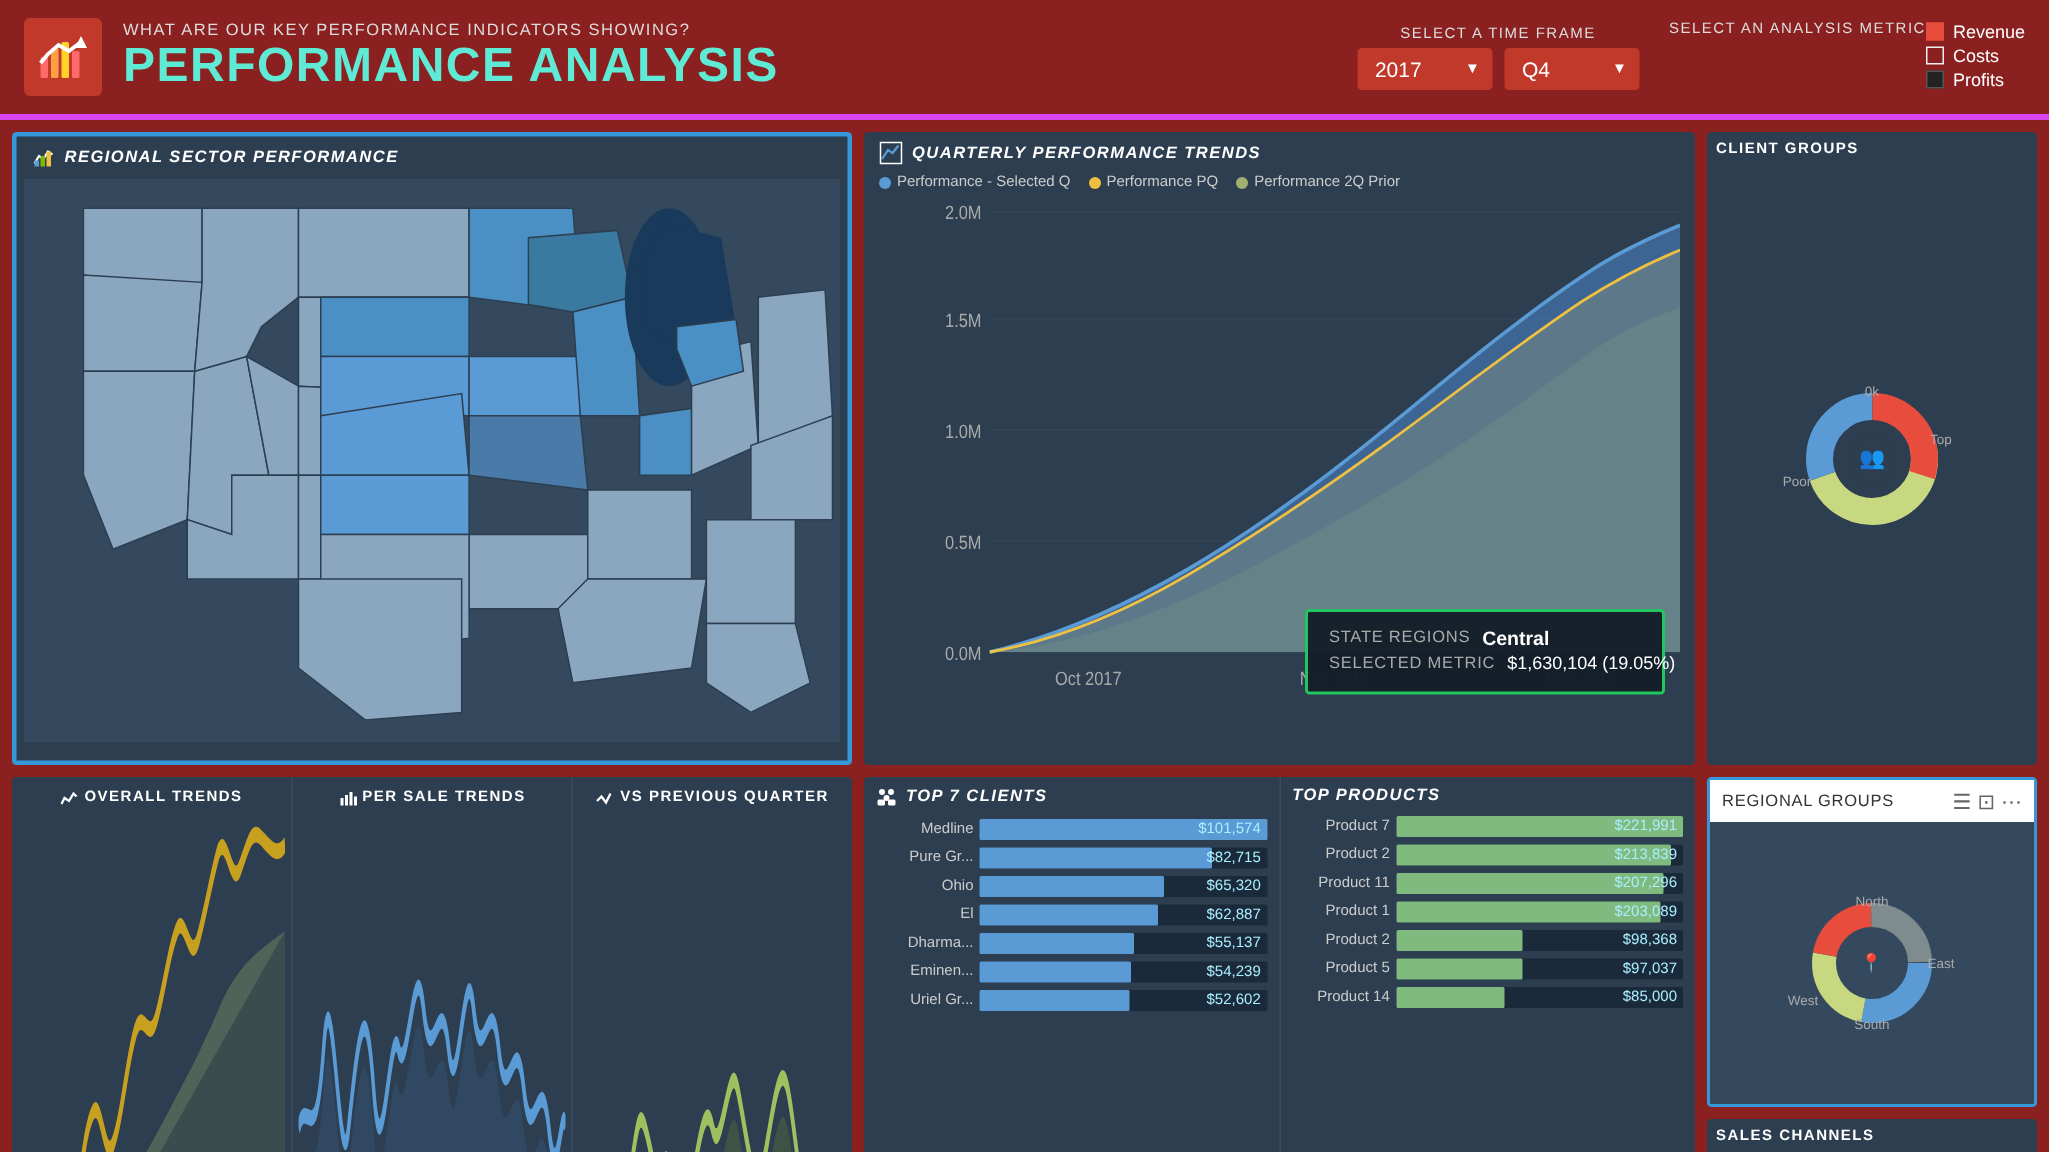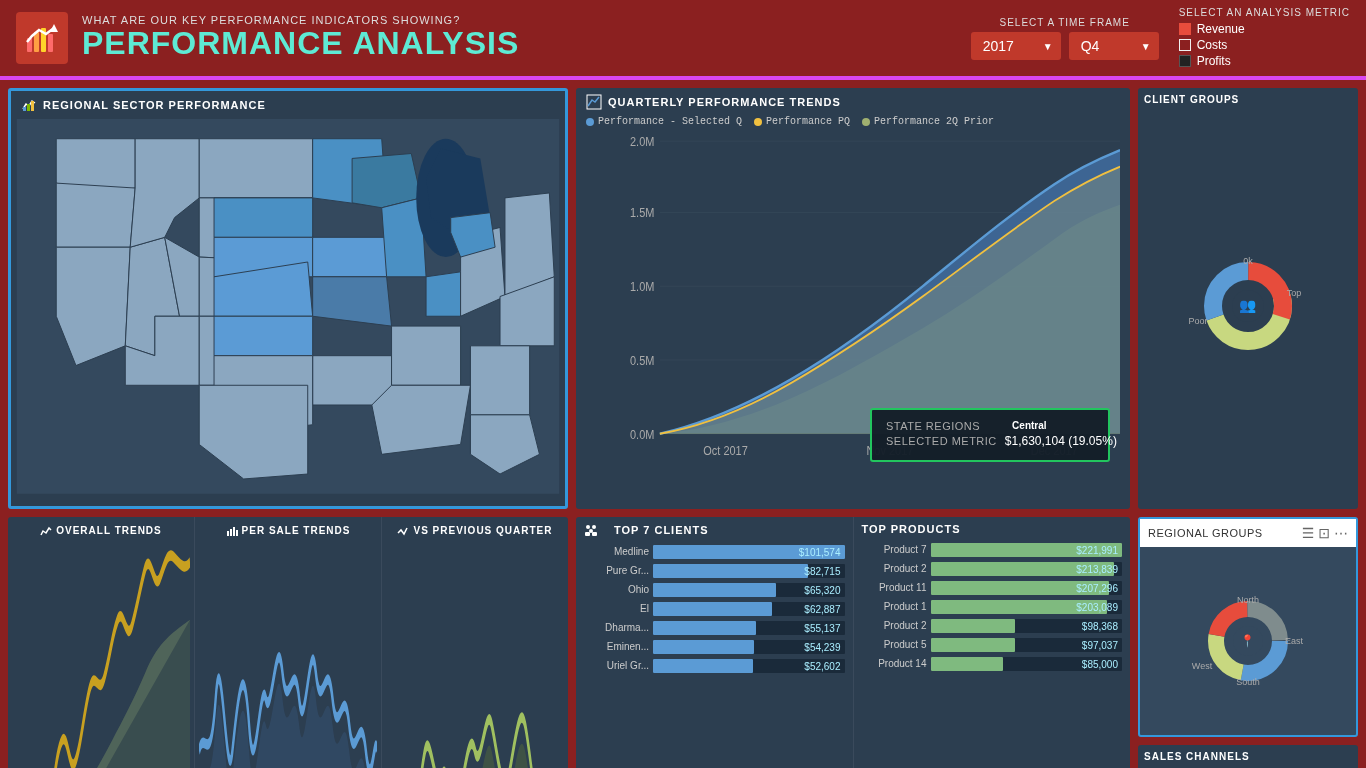--- a/index.html
+++ b/index.html
@@ -92,21 +92,21 @@
       position: absolute;
       right: 8px;
       top: 50%;
       transform: translateY(-50%);
       font-size: 10px;
       color: #fff;
       pointer-events: none;
     }
     .metric-selector {
       display: flex;
-      flex-direction: column;
+      flex-direction: row;
       align-items: flex-start;
     }
     .metric-row {
       display: flex;
       align-items: center;
       gap: 6px;
       margin-bottom: 2px;
       font-size: 12px;
     }
     .metric-checkbox {
@@ -164,20 +164,21 @@
       align-items: center;
       padding: 6px 10px;
       gap: 6px;
     }
     .panel-title {
       font-size: 11px;
       font-weight: 700;
       letter-spacing: 1px;
       text-transform: uppercase;
       color: #fff;
+      font-style: italic;
     }
 
     
     .map-panel {
       flex: 0 0 560px;
       border: 3px solid #3498db;
       background: #2c3e50;
     }
     .map-container {
       width: 100%;
@@ -306,23 +307,22 @@
       margin-bottom: 2px;
     }
     .tooltip-key {
       color: #aaa;
       font-size: 11px;
       text-transform: uppercase;
       letter-spacing: 0.5px;
     }
     .tooltip-val {
       color: #fff;
-      font-size: 10px;
+      font-size: 13px;
       font-weight: 700;
-      margin-left: 24px;
     }
     .tooltip-val-sub {
       color: #fff;
       font-size: 12px;
     }
 
     
     .donut-title {
       font-size: 10px;
       font-weight: 700;
@@ -362,21 +362,20 @@
       background: #2c3e50;
       border-radius: 3px;
     }
 
     
     .legend {
       display: flex;
       gap: 12px;
       padding: 0 10px 4px;
       flex-wrap: wrap;
-      font-family: Liberation Mono, monospace;
     }
     .legend-item {
       display: flex;
       align-items: center;
       gap: 4px;
       font-size: 10px;
       color: #ccc;
     }
     .legend-dot {
       width: 8px;
@@ -669,21 +668,21 @@
         <svg class="sparkline-chart" viewBox="0 0 160 80" preserveAspectRatio="none">
           <path d="M0,60 C10,55 15,50 20,55 C25,60 30,45 35,40 C40,35 45,50 50,45 C55,40 60,55 65,50 C70,45 75,35 80,40 C85,45 90,30 95,35 C100,40 105,50 110,45 C115,40 120,30 125,35 C130,40 135,55 140,50 C145,45 150,60 155,55 C158,52 160,50 160,52" fill="none" stroke="#a0c060" stroke-width="2"></path>
           <path d="M0,65 C10,60 15,55 20,60 C25,65 30,50 35,45 C40,40 45,55 50,50 C55,45 60,60 65,55 C70,50 75,40 80,45 C85,50 90,35 95,40 C100,45 105,55 110,50 C115,45 120,35 125,40 C130,45 135,60 140,55 C145,50 150,65 155,60 C158,57 160,55 160,57 L160,80 L0,80 Z" fill="#6a8030" opacity="0.3"></path>
         </svg>
       </div>
     </div>
 
     <div class="panel clients-products-panel">
 
       <div class="clients-section">
-        <div style="display:flex; align-items:center; gap:16px; margin-bottom:8px;">
+        <div style="display:flex; align-items:center; gap:6px; margin-bottom:8px;">
           <svg width="14" height="14" viewBox="0 0 14 14">
             <circle cx="4" cy="4" r="2" fill="#fff"></circle>
             <circle cx="10" cy="4" r="2" fill="#fff"></circle>
             <circle cx="7" cy="8" r="2" fill="#fff"></circle>
             <rect x="1" y="9" width="5" height="4" rx="1" fill="#fff"></rect>
             <rect x="8" y="9" width="5" height="4" rx="1" fill="#fff"></rect>
           </svg>
           <span class="panel-title">TOP 7 CLIENTS</span>
         </div>
         <div>

